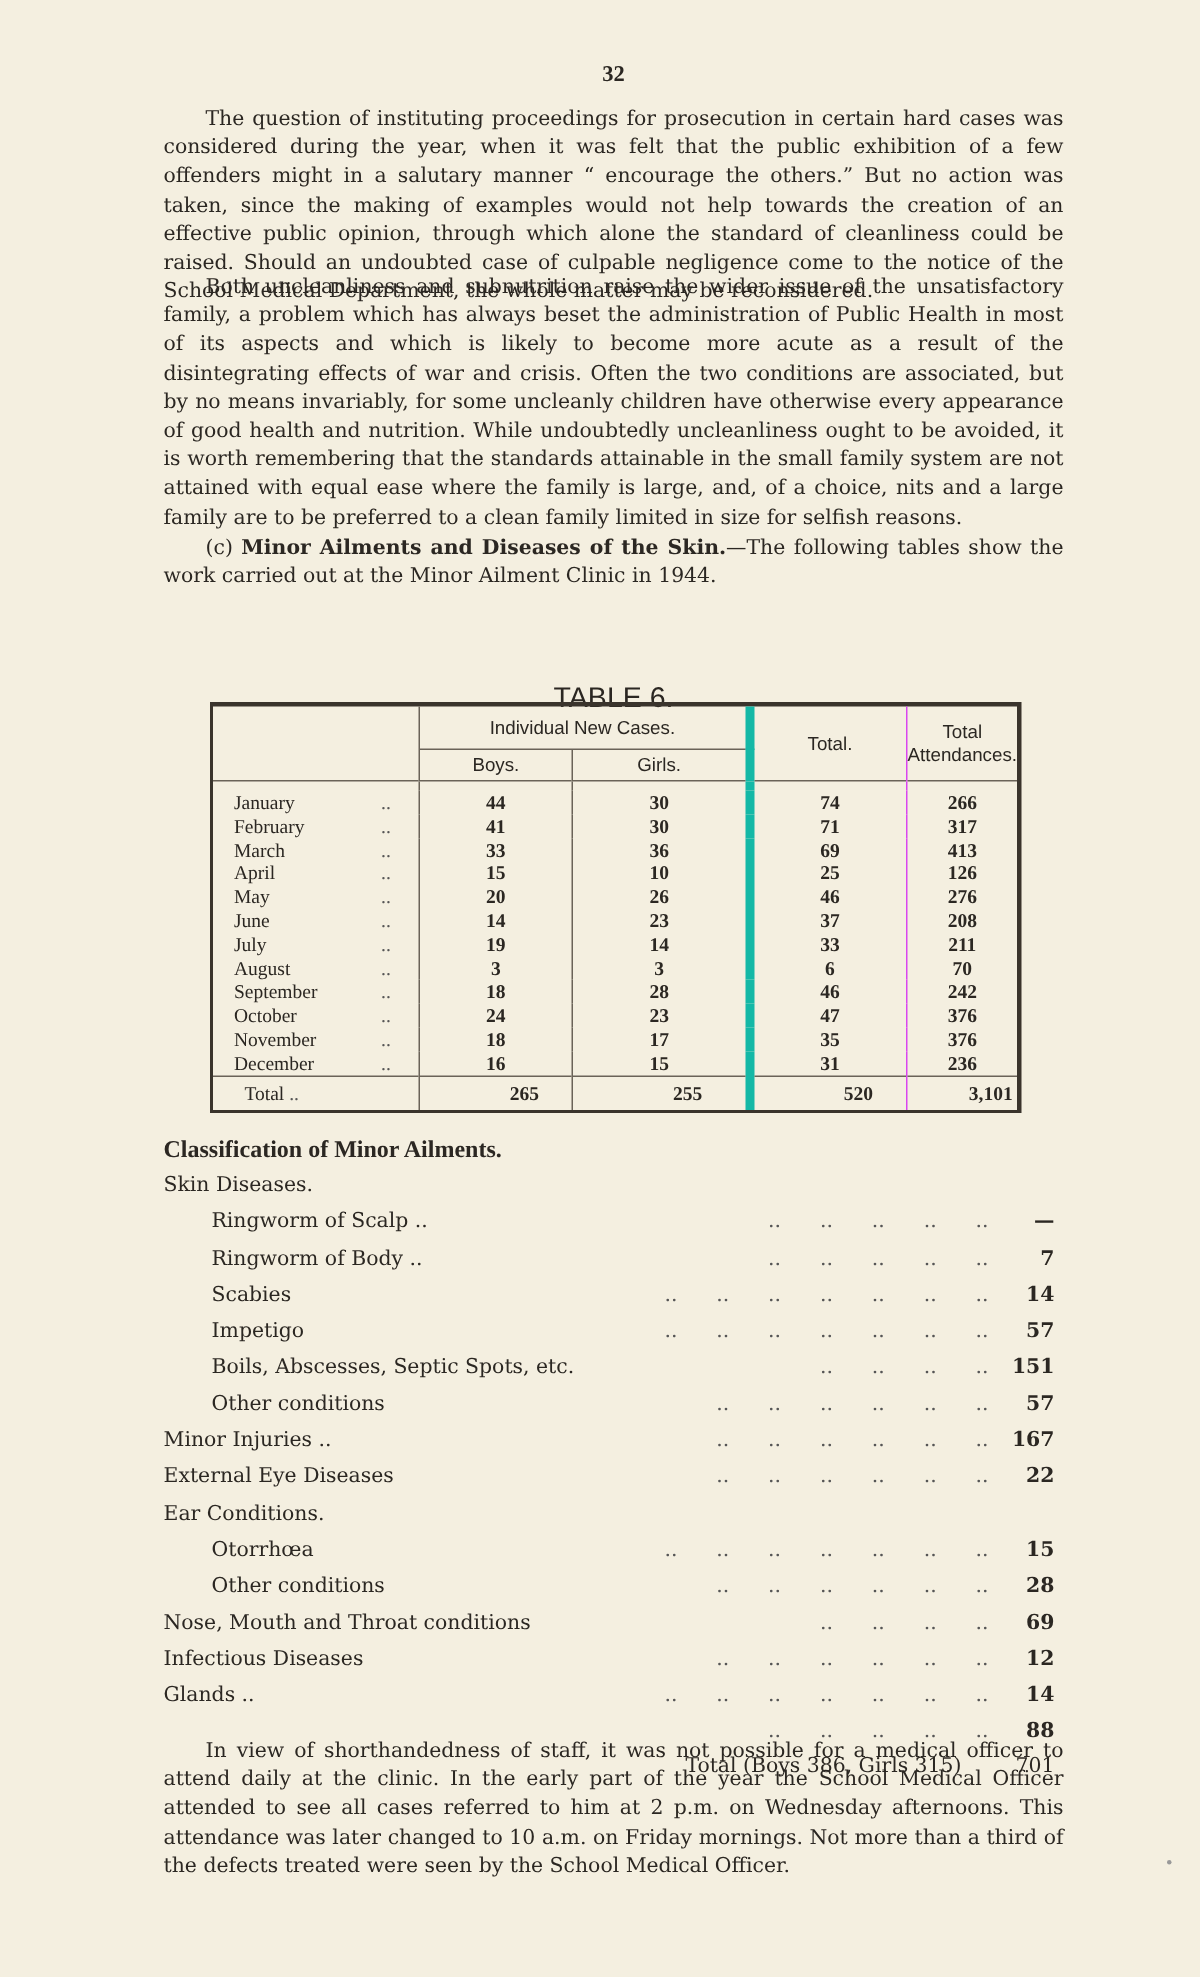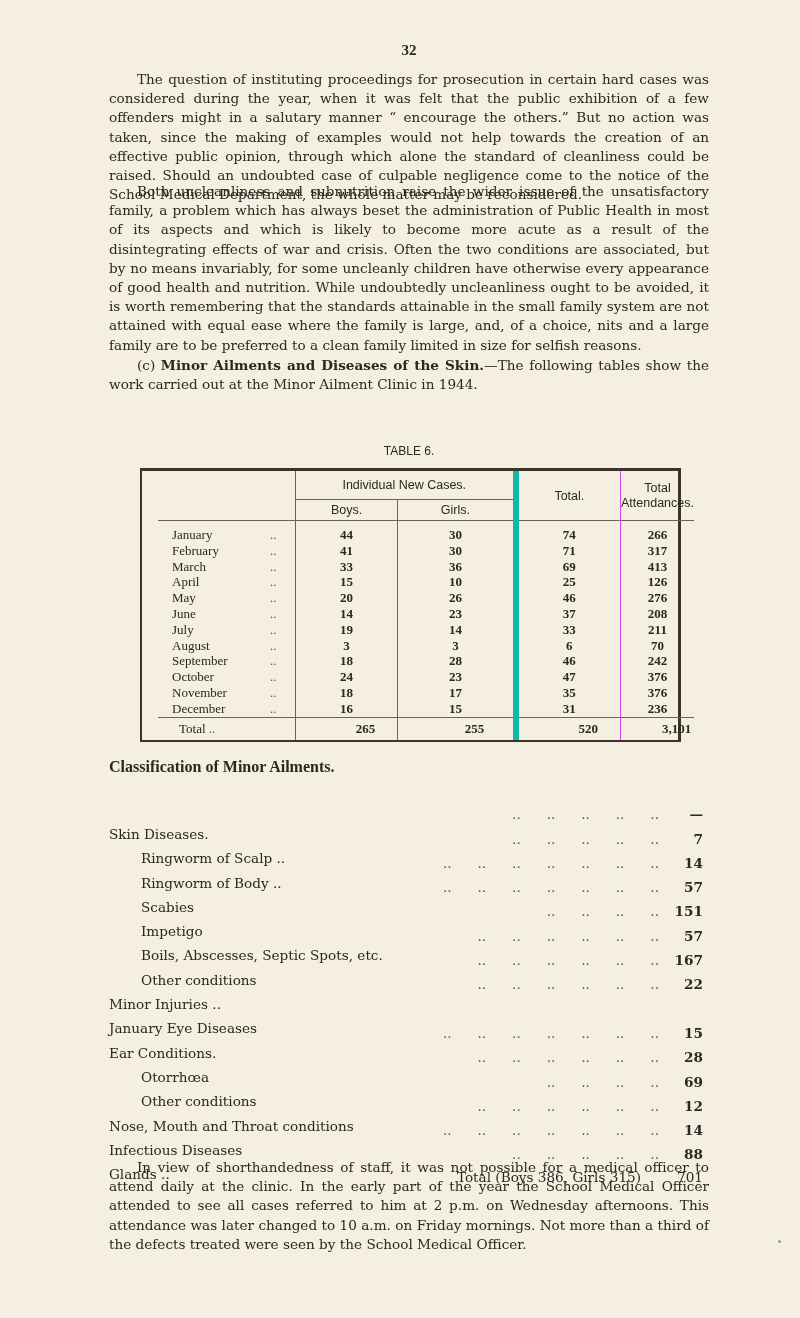--- a/index.html
+++ b/index.html
@@ -25,37 +25,36 @@
     position: absolute; left: 0; width: 600px;
     font-size: 13.6px; line-height: 19.2px;
     text-align: justify; text-indent: 28px;
     margin: 0;
   }
   .p1 { top: 70px; }
   .p2 { top: 182px; }
   .p3 { top: 356px; }
   .p3 b { font-weight: bold; }
   .table-title {
-    position: absolute; top: 444px; left: 0; width: 100%;
-    text-align: center; font-size: 12px;
+    position: absolute; top: 455px; left: 0; width: 100%;
+    text-align: center; font-size: 19px;
     font-family: "Liberation Sans", sans-serif;
   }
   .tbl-wrap {
     position: absolute; top: 468px; left: 31px;
     width: 536px;
     border-top: 3px solid #3a342c;
     border-right: 3px solid #3a342c;
     border-left: 2px solid #3a342c;
     border-bottom: 2px solid #3a342c;
   }
   table {
     border-collapse: collapse; width: 100%;
     font-size: 13px;
     font-family: "Liberation Serif", serif;
-    margin-left: 16px;
   }
   th {
     font-weight: normal; font-size: 12.5px;
     font-family: "Liberation Sans", sans-serif;
     padding: 0;
   }
   td { padding: 0; height: 15.8px; line-height: 15.8px; }
   .c-month { width: 135px; text-align: left; padding-left: 14px; }
   .c-boys { width: 97px; border-left: 1px solid #6a6358; text-align: center; font-weight: bold; }
   .c-girls { width: 120px; border-left: 1px solid #6a6358; text-align: center; font-weight: bold; }
@@ -74,21 +73,21 @@
     font-size: 16px; font-weight: bold;
     font-family: "Liberation Serif", serif;
   }
   .list {
     position: absolute; top: 778px; left: 0; width: 600px;
     font-size: 13.6px;
   }
   .row {
     position: relative; height: 24.3px; line-height: 24.3px;
   }
-  .row .lbl { position: absolute; left: 0; white-space: nowrap; margin-top: 44px; }
+  .row .lbl { position: absolute; left: 0; white-space: nowrap; }
   .row.ind1 .lbl { left: 32px; }
   .row .val { position: absolute; right: 6px; font-weight: bold; }
   .row .leader {
     position: absolute; right: 50px; letter-spacing: 0;
     color: #555; white-space: pre;
   }
   .total-line { position: relative; height: 20px; line-height: 20px; }
   .total-line .lbl { position: absolute; right: 68px; }
   .total-line .val { position: absolute; right: 6px; }
   .p4 { top: 1158px; }
@@ -261,21 +260,21 @@
         <span class="lbl">Other conditions</span>
         <span class="leader">..      ..      ..      ..      ..      ..</span>
         <span class="val">57</span>
       </div>
     <div class="row">
         <span class="lbl">Minor Injuries ..</span>
         <span class="leader">..      ..      ..      ..      ..      ..</span>
         <span class="val">167</span>
       </div>
     <div class="row">
-        <span class="lbl">January Eye Diseases</span>
+        <span class="lbl">External Eye Diseases</span>
         <span class="leader">..      ..      ..      ..      ..      ..</span>
         <span class="val">22</span>
       </div>
     <div class="row">
         <span class="lbl">Ear Conditions.</span>
       </div>
     <div class="row ind1">
         <span class="lbl">Otorrhœa</span>
         <span class="leader">..      ..      ..      ..      ..      ..      ..</span>
         <span class="val">15</span>

